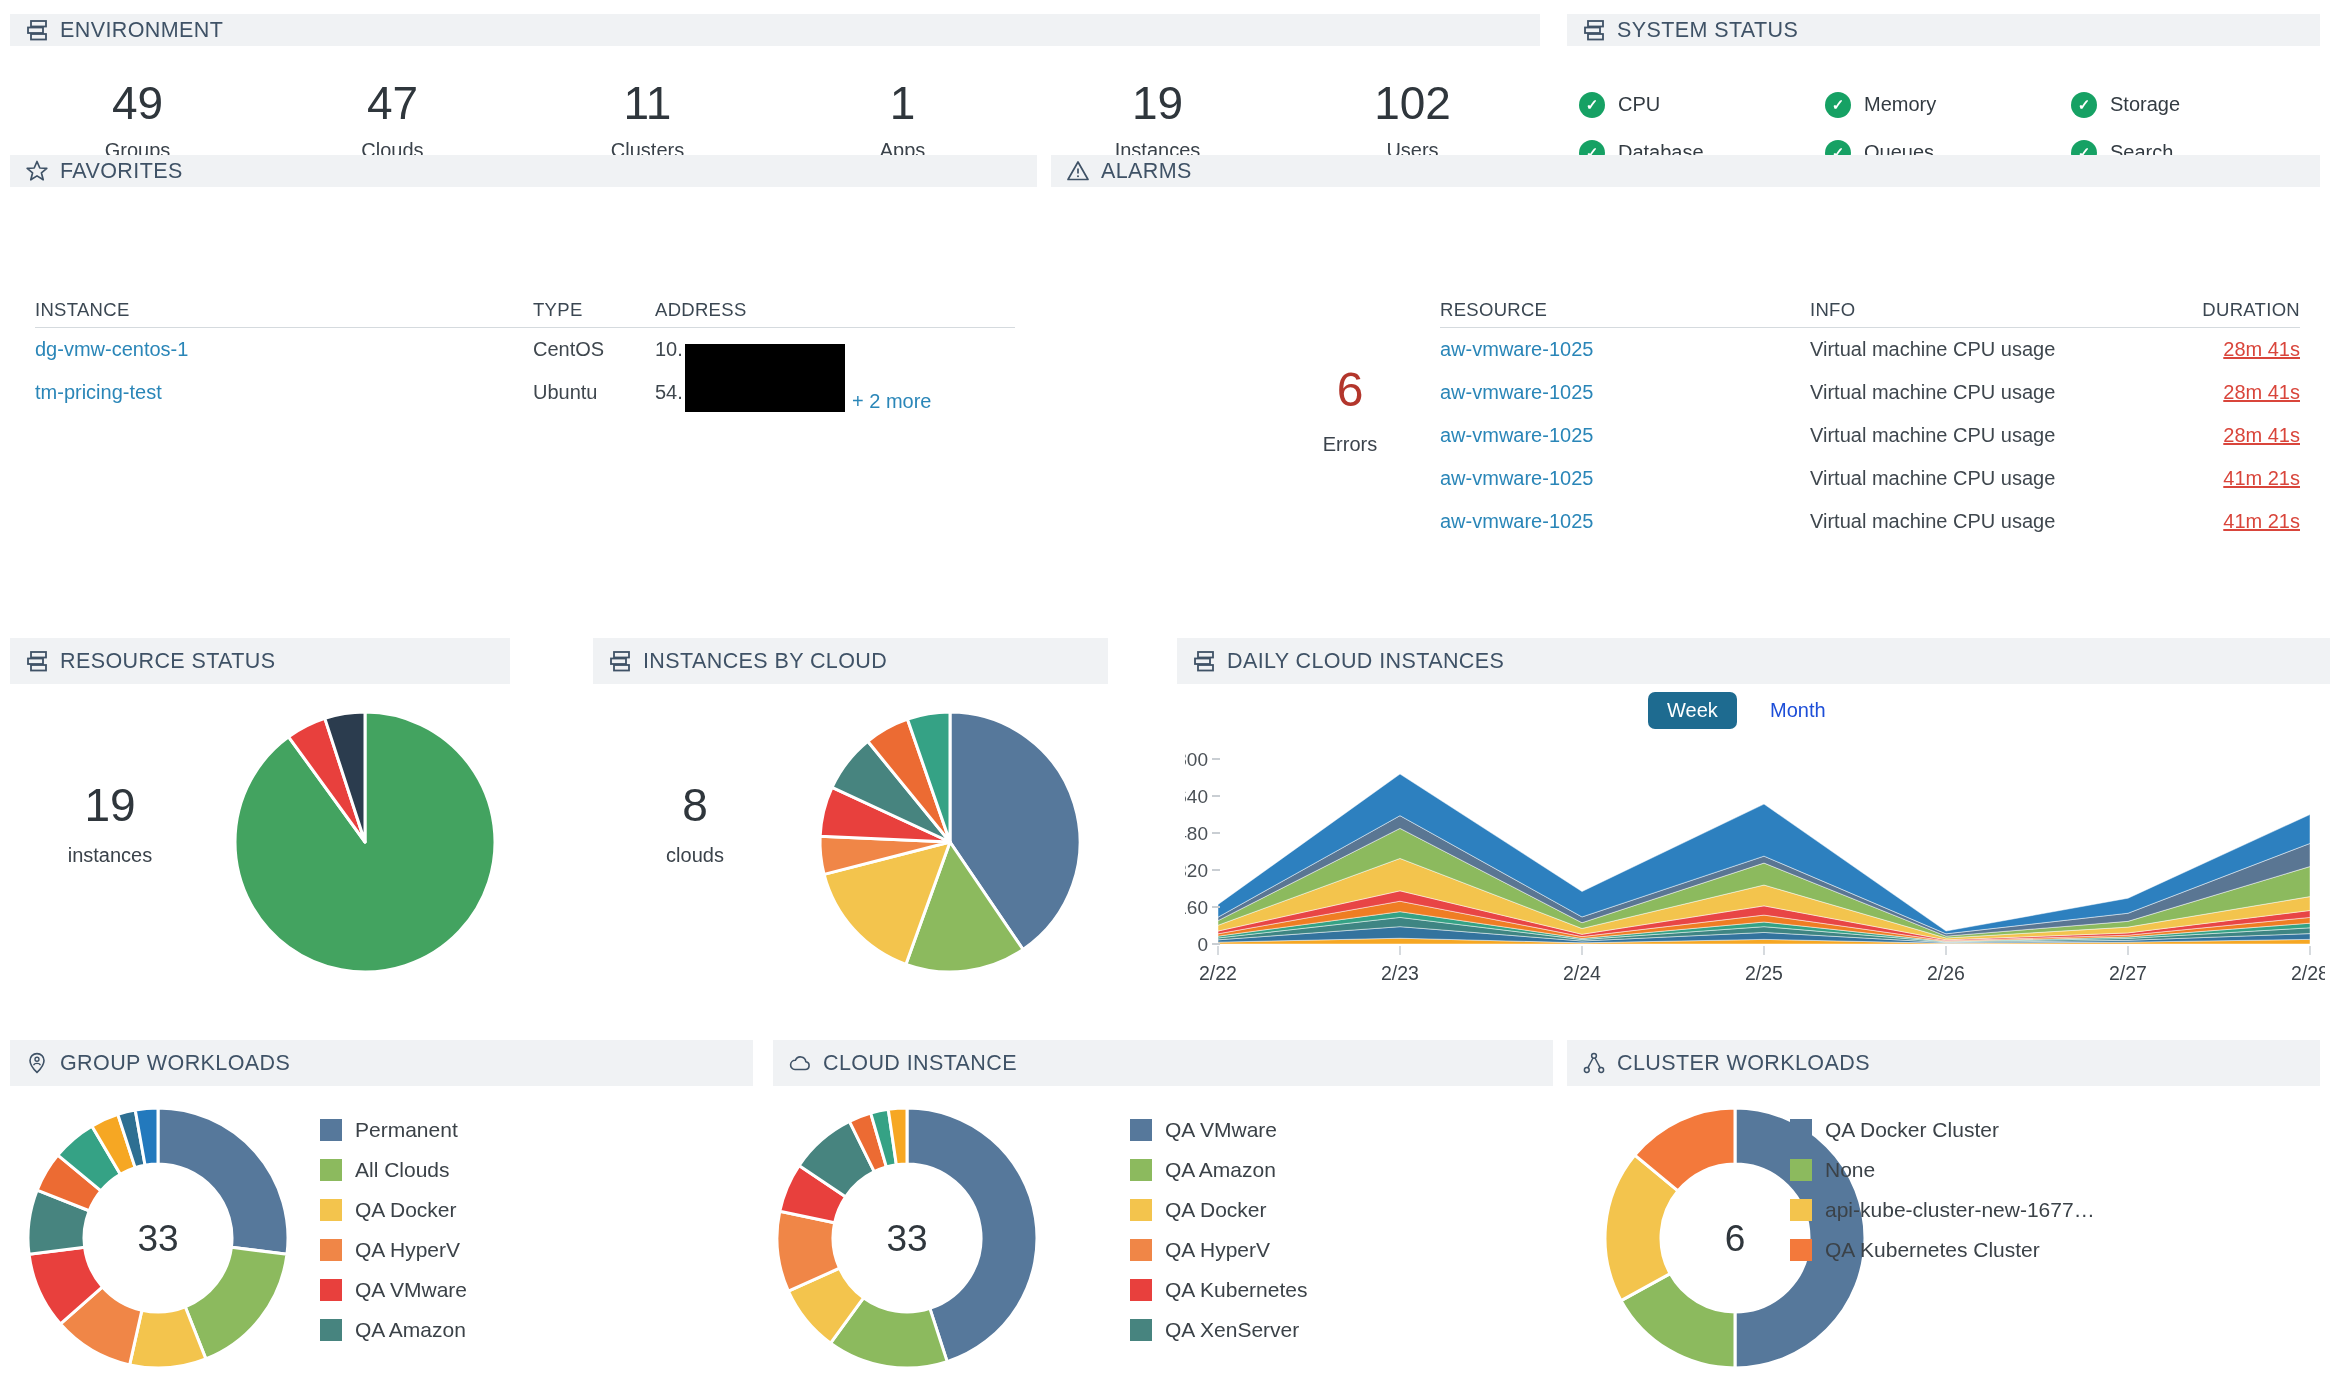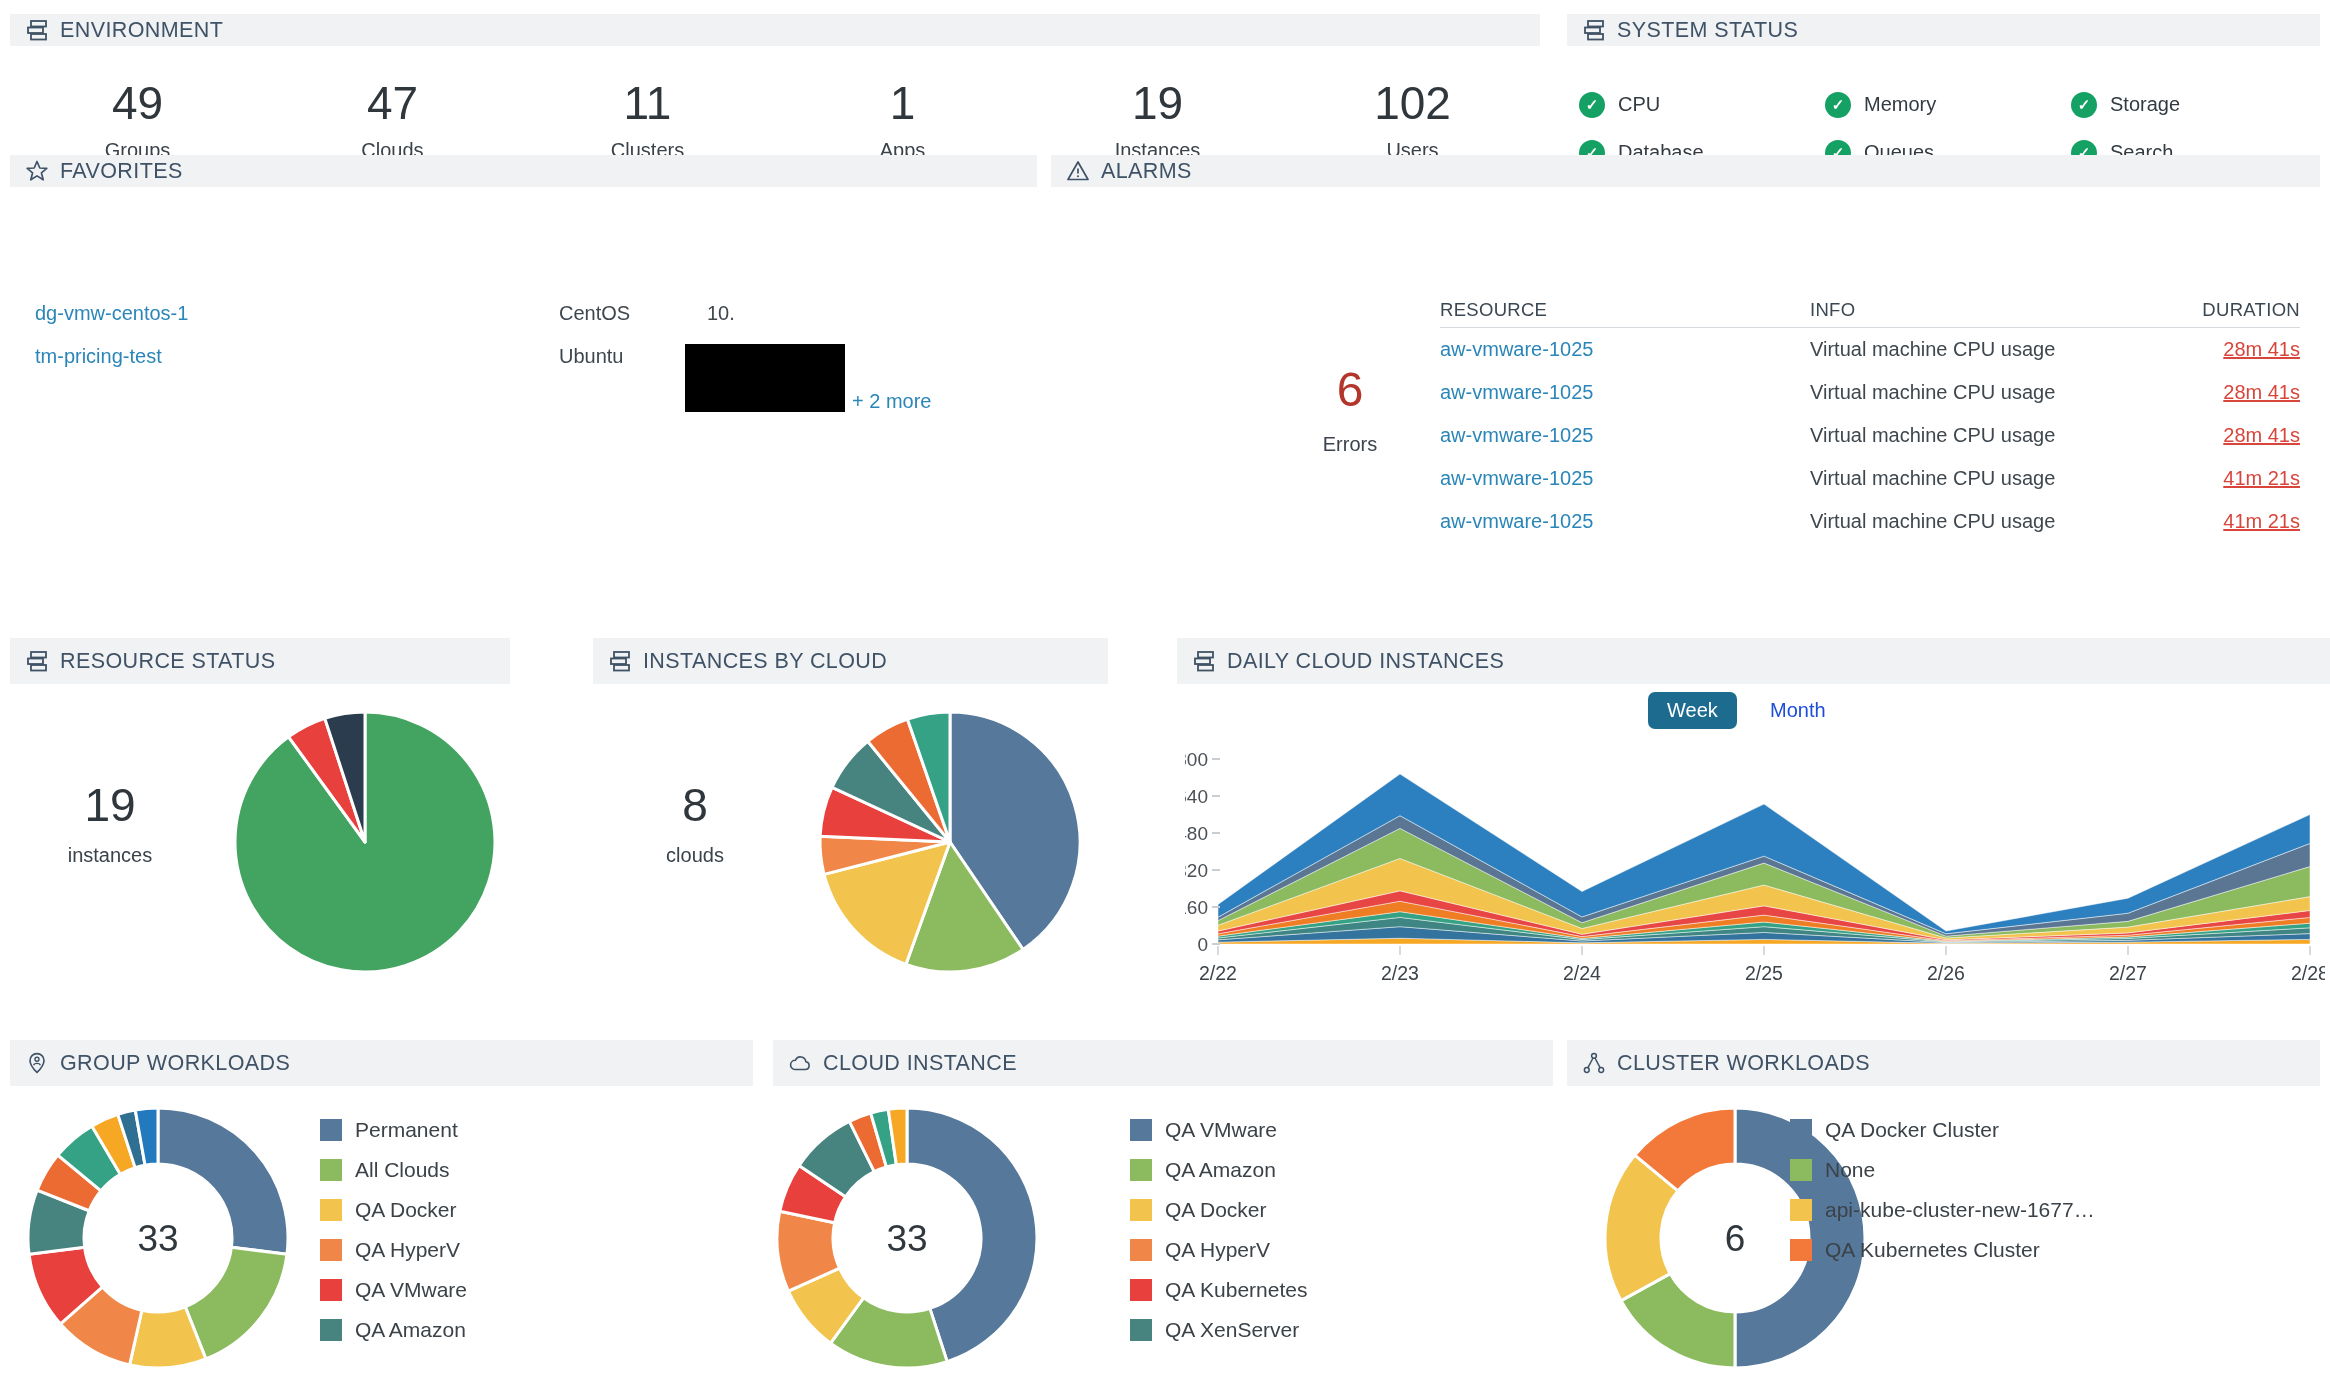--- a/index.html
+++ b/index.html
@@ -22,21 +22,21 @@
   .status-item { display:flex; align-items:center; gap:13px; height:33px; }
   .check { width:26px; height:26px; border-radius:50%; background:#16a164; color:#fff; font-size:15px; display:flex; align-items:center; justify-content:center; font-weight:bold; }
   .status-item .slb { font-size:20px; color:#333b42; }
 
   
   .tbl-head { font-size:18.5px; color:#3b4752; letter-spacing:.3px; }
   .trow { font-size:20px; color:#3f474e; display:grid; align-items:center; height:43px; }
   a.lnk { color:#2a86b8; text-decoration:none; }
   .fav-grid { position:absolute; left:35px; top:292px; width:980px; }
   .fav-cols { display:grid; grid-template-columns:498px 122px 1fr; height:36px; align-items:center; border-bottom:1px solid #d5dade; }
-  .fav-row { grid-template-columns:498px 122px 1fr;gap:26px; }
+  .fav-row { grid-template-columns:498px 122px 1fr; }
   .alarm-tbl { position:absolute; left:1440px; top:292px; width:860px; }
   .alarm-cols { display:grid; grid-template-columns:370px 1fr 150px; height:36px; align-items:center; border-bottom:1px solid #d5dade; }
   .alarm-row { grid-template-columns:370px 1fr 150px; }
   .dur { color:#d9453b; text-align:right;text-decoration:underline; }
   .alarm-cols .dur-h { text-align:right; }
   .err-block { position:absolute; left:1250px; top:362px; width:200px; text-align:center; }
   .err-block .e-num { font-size:48px; color:#b3362c; }
   .err-block .e-lbl { font-size:20px; color:#3b434c; margin-top:16px; }
   .redact { position:absolute; background:#000; z-index:5; }
 
@@ -132,20 +132,25 @@
     </div>
   </div>
 
   <div class="panel-header h48" style="left:10px;top:155px;width:1027px;">
     <svg class="icon24" viewBox="0 0 24 24">
       <polygon points="12,2.5 14.8,9 21.8,9.3 16.4,13.8 18.2,20.8 12,16.9 5.8,20.8 7.6,13.8 2.2,9.3 9.2,9" fill="none" stroke="#3f5266" stroke-width="1.7" stroke-linejoin="round"></polygon>
     </svg>
     <span class="ph-title">FAVORITES</span>
   </div>
   <div class="fav-grid">
+    <div class="fav-cols tbl-head">
+      <span>INSTANCE</span>
+      <span>TYPE</span>
+      <span>ADDRESS</span>
+    </div>
     <div class="trow fav-row">
       <span><a class="lnk" href="#">dg-vmw-centos-1</a></span>
       <span>CentOS</span>
       <span>10.</span>
     </div>
     <div class="trow fav-row">
       <span><a class="lnk" href="#">tm-pricing-test</a></span>
       <span>Ubuntu</span>
       <span>54.</span>
     </div>

